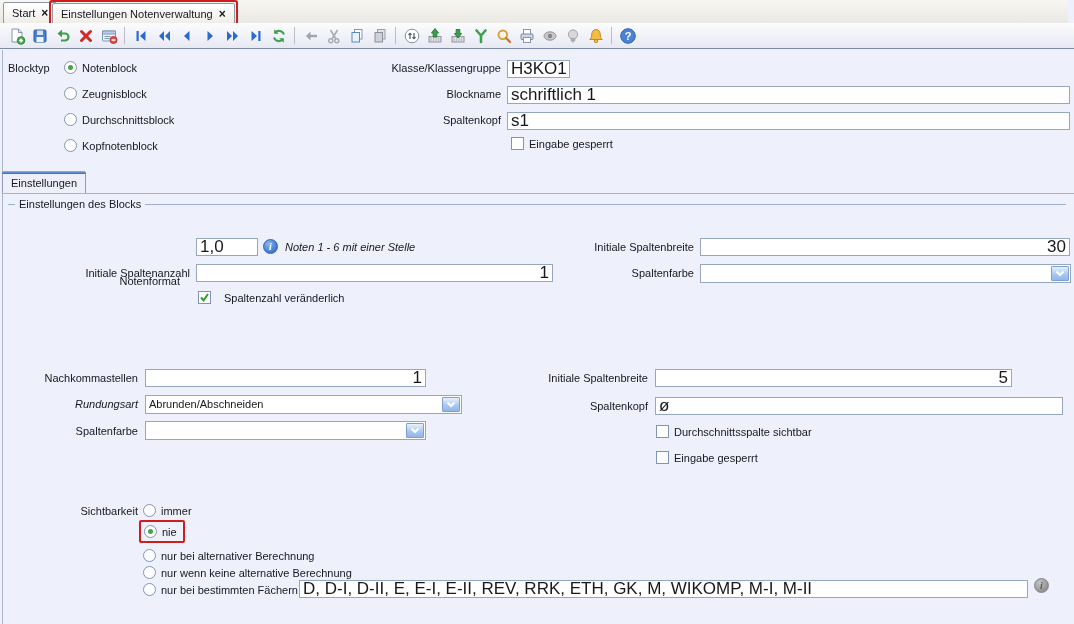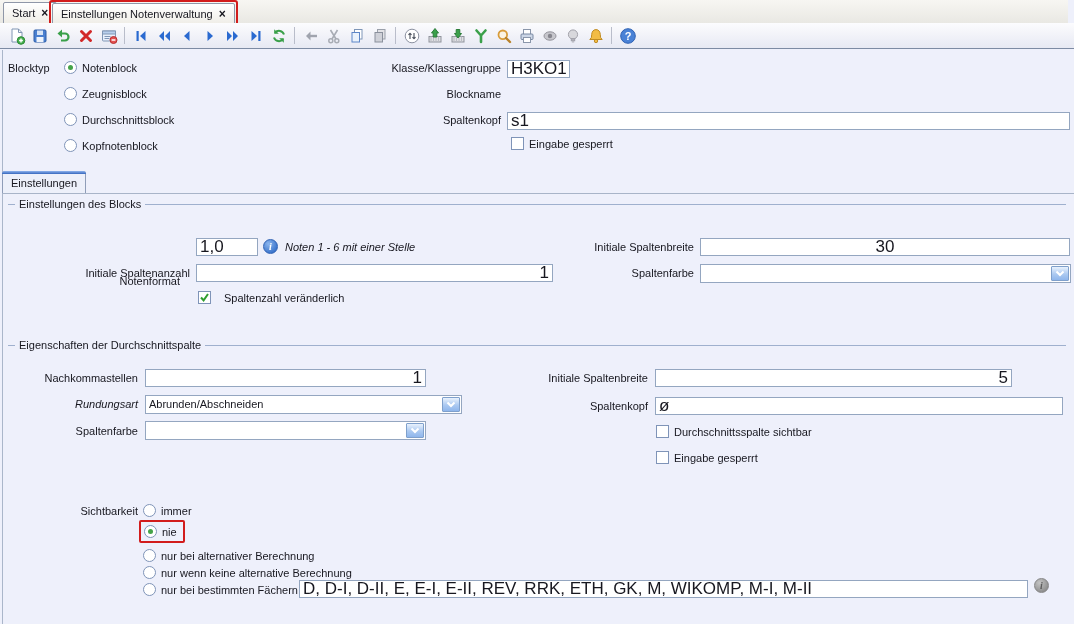--- a/index.html
+++ b/index.html
@@ -254,66 +254,62 @@
     <span class="radio" style="left:64px;top:37px;"></span>
     <div class="lbl" style="left:82px;top:38px;">Zeugnisblock</div>
     <span class="radio" style="left:64px;top:63px;"></span>
     <div class="lbl" style="left:82px;top:64px;">Durchschnittsblock</div>
     <span class="radio" style="left:64px;top:89px;"></span>
     <div class="lbl" style="left:82px;top:90px;">Kopfnotenblock</div>
 
     <div class="lbl r" style="left:370px;top:12px;width:131px;">Klasse/Klassengruppe</div>
     <input class="fld" style="left: 507px; top: 10px; width: 63px;" value="H3KO1T">
     <div class="lbl r" style="left:370px;top:38px;width:131px;">Blockname</div>
+    <input class="fld" style="left: 507px; top: 36px; width: 563px;" value="schriftlich 1">
     <div class="lbl r" style="left:370px;top:64px;width:131px;">Spaltenkopf</div>
     <input class="fld" style="left: 507px; top: 62px; width: 563px;" value="s1">
     <span class="cb" style="left:511px;top:87px;"></span>
     <div class="lbl" style="left:529px;top:88px;">Eingabe gesperrt</div>
 
     <div class="subtab">
       <span>Einstellungen</span>
     </div>
     <div class="panelline"></div>
 
     <div class="gtitle" style="top:147px;">
       <span class="ln a"></span>
         <span>Einstellungen des Blocks</span>
         <span class="ln b"></span>
     </div>
     <div class="lbl r" style="left:80px;top:191px;width:100px;margin-top:34px;">Notenformat</div>
     <input class="fld" style="left: 196px; top: 188px; width: 62px;" value="1,0">
     <span class="info blue" style="left:263px;top:189px;">i</span>
     <div class="hint" style="left:285px;top:191px;">Noten 1 - 6 mit einer Stelle</div>
     <div class="lbl r" style="left:560px;top:191px;width:134px;">Initiale Spaltenbreite</div>
-    <input class="fld num" style="left: 700px; top: 188px; width: 370px; text-align: center;" value="30">
+    <input class="fld num" style="left: 700px; top: 188px; width: 370px;" value="30">
 
     <div class="lbl r" style="left:60px;top:217px;width:130px;">Initiale Spaltenanzahl</div>
     <input class="fld num" style="left: 196px; top: 214px; width: 357px;" value="1">
     <div class="lbl r" style="left:560px;top:217px;width:134px;">Spaltenfarbe</div>
     <div class="dd" style="left:700px;top:214px;width:371px;">
       <span class="val"></span>
       <span class="ddbtn">
           <svg width="10" height="7" viewBox="0 0 10 7">
             <path d="M1.5 1.5 5 5l3.5-3.5" fill="none" stroke="#fff" stroke-width="2"></path>
           </svg>
         </span>
     </div>
 
     <span class="cb" style="left:198px;top:241px;">
         <svg width="11" height="11" viewBox="0 0 11 11">
           <path d="M2 5.5l2.6 2.8L9 2" fill="none" stroke="#2f9e2f" stroke-width="2"></path>
         </svg>
       </span>
     <div class="lbl" style="left:224px;top:242px;">Spaltenzahl veränderlich</div>
 
-    <div class="gtitle" style="top:288px;">
-      <span class="ln a"></span>
-        <span>Eigenschaften der Durchschnittspalte</span>
-        <span class="ln b"></span>
-    </div>
     <div class="lbl r" style="left:18px;top:322px;width:120px;">Nachkommastellen</div>
     <input class="fld num" style="left: 145px; top: 319px; width: 281px;" value="1">
     <div class="lbl r" style="left:514px;top:322px;width:134px;">Initiale Spaltenbreite</div>
     <input class="fld num" style="left: 655px; top: 319px; width: 357px;" value="5">
 
     <div class="lbl r" style="left:18px;top:348px;width:120px;font-style:italic;">Rundungsart</div>
     <div class="dd" style="left:145px;top:345px;width:317px;">
       <span class="val">Abrunden/Abschneiden</span>
       <span class="ddbtn">
           <svg width="10" height="7" viewBox="0 0 10 7">

